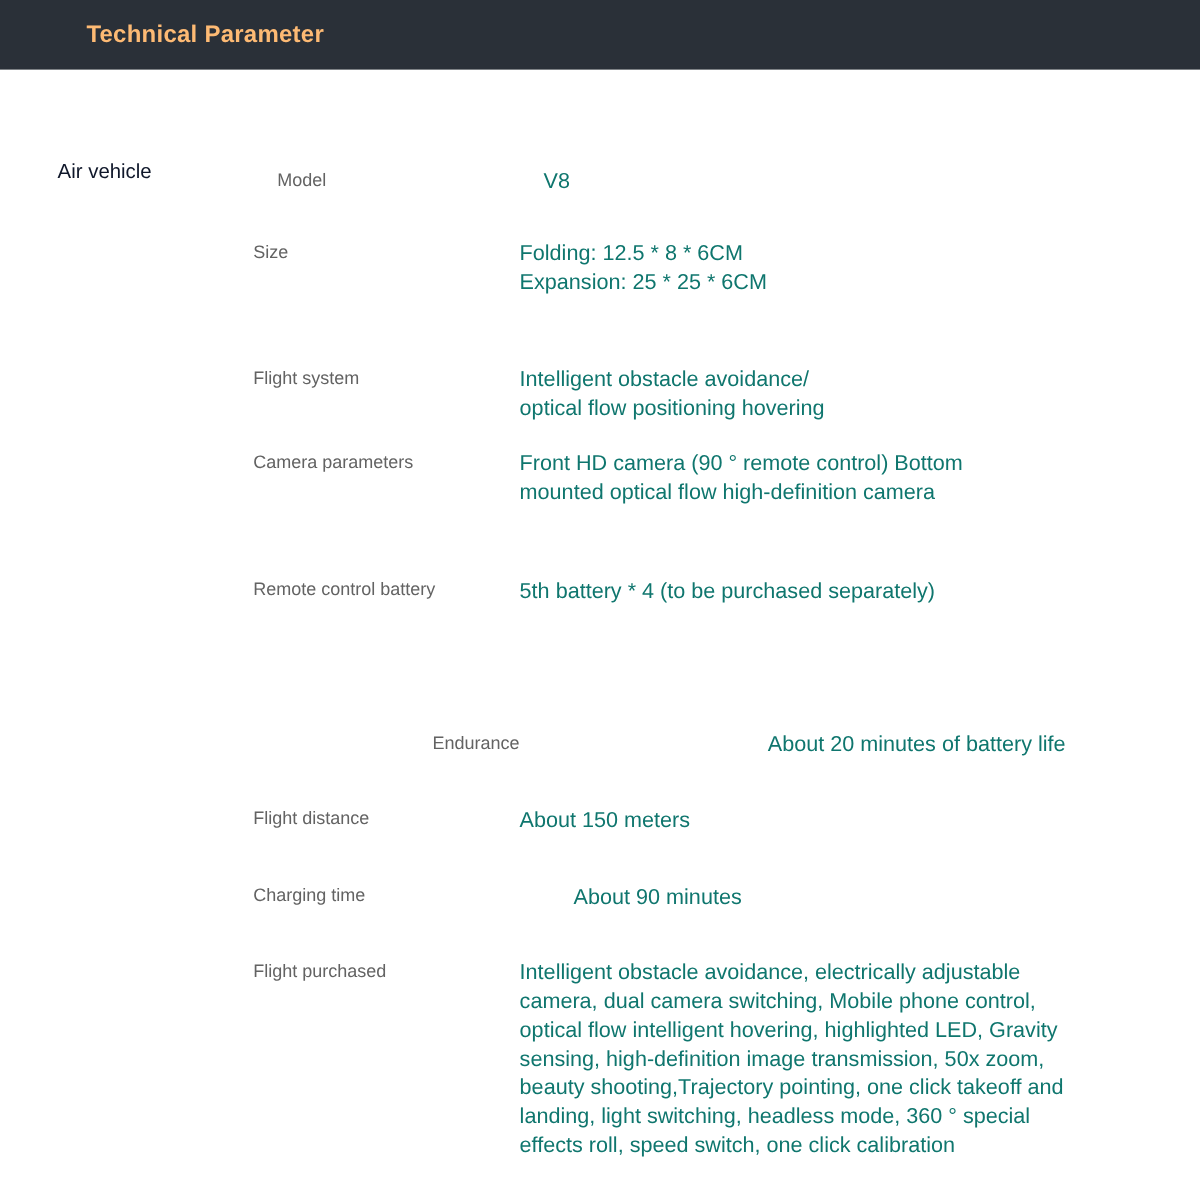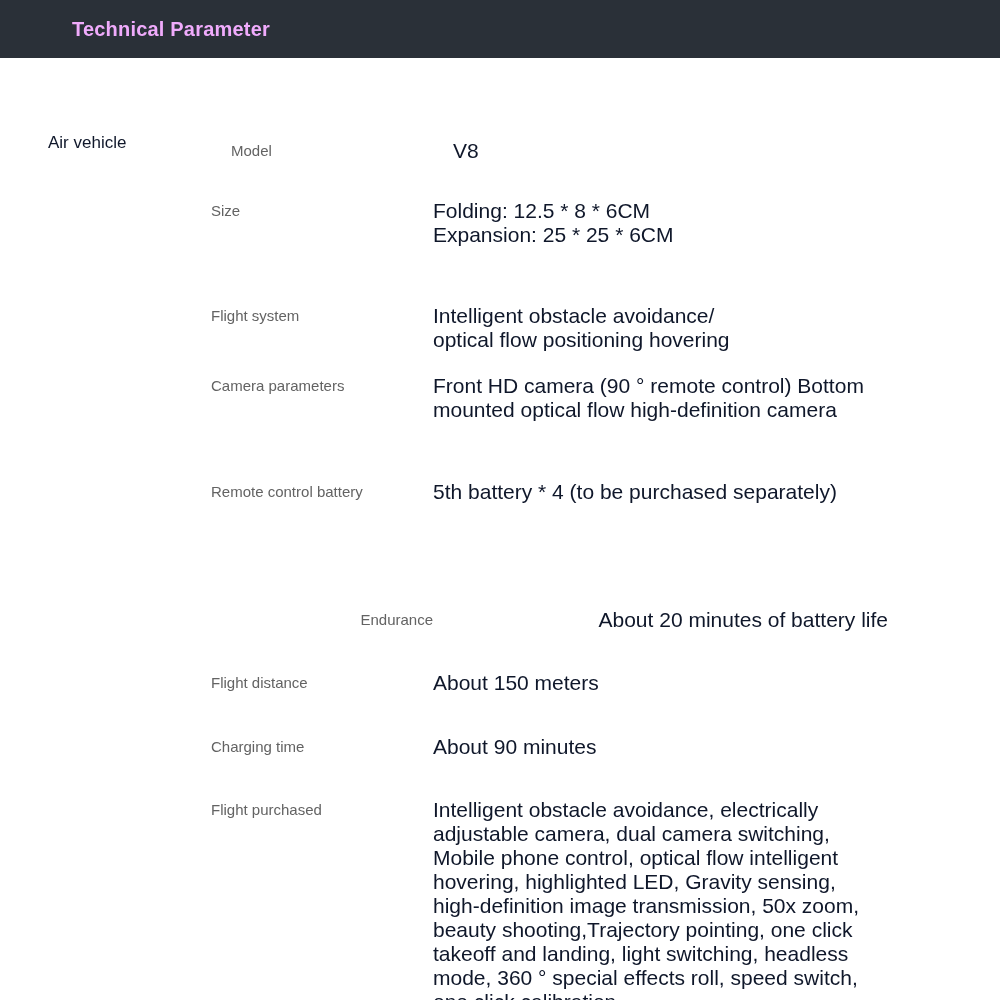--- a/index.html
+++ b/index.html
@@ -19,21 +19,21 @@
     position: absolute;
     top: 0;
     left: 0;
     width: 1000px;
     height: 58px;
     background: #2a3038;
     display: flex;
     align-items: center;
   }
   .header-title {
-    color: #f0abfc;
+    color: #fdba74;
     font-size: 20px;
     font-weight: 600;
     margin-left: 72px;
     letter-spacing: 0.2px;
   }
   .section-label {
     position: absolute;
     left: 48px;
     top: 133px;
     font-size: 17px;
@@ -48,35 +48,35 @@
   }
   .spec-label {
     width: 222px;
     flex-shrink: 0;
     font-size: 15px;
     color: #636363;
     line-height: 24px;
   }
   .spec-value {
     width: 455px;
-    font-size: 21px;
-    color: #0f172a;
+    font-size: 18px;
+    color: #0f766e;
     line-height: 24px;
     white-space: pre-line;
   }
   
   .row-0  { top: 139px; margin-left: 20px; }
   .row-1  { top: 199px; }
   .row-2  { top: 304px; }
   .row-3  { top: 374px; }
   .row-4  { top: 480px; }
   .row-5  { top: 544px; }
   .row-6  { top: 608px; text-align: right; }
   .row-7  { top: 671px; }
-  .row-8  { top: 735px; }
+  .row-8  { top: 735px; gap: 45px; }
   .row-9  { top: 798px; }
 </style>
 </head>
 <body>
 
 <div class="page">
 
   <div class="header-bar">
     <div class="header-title">Technical Parameter</div>
   </div>

